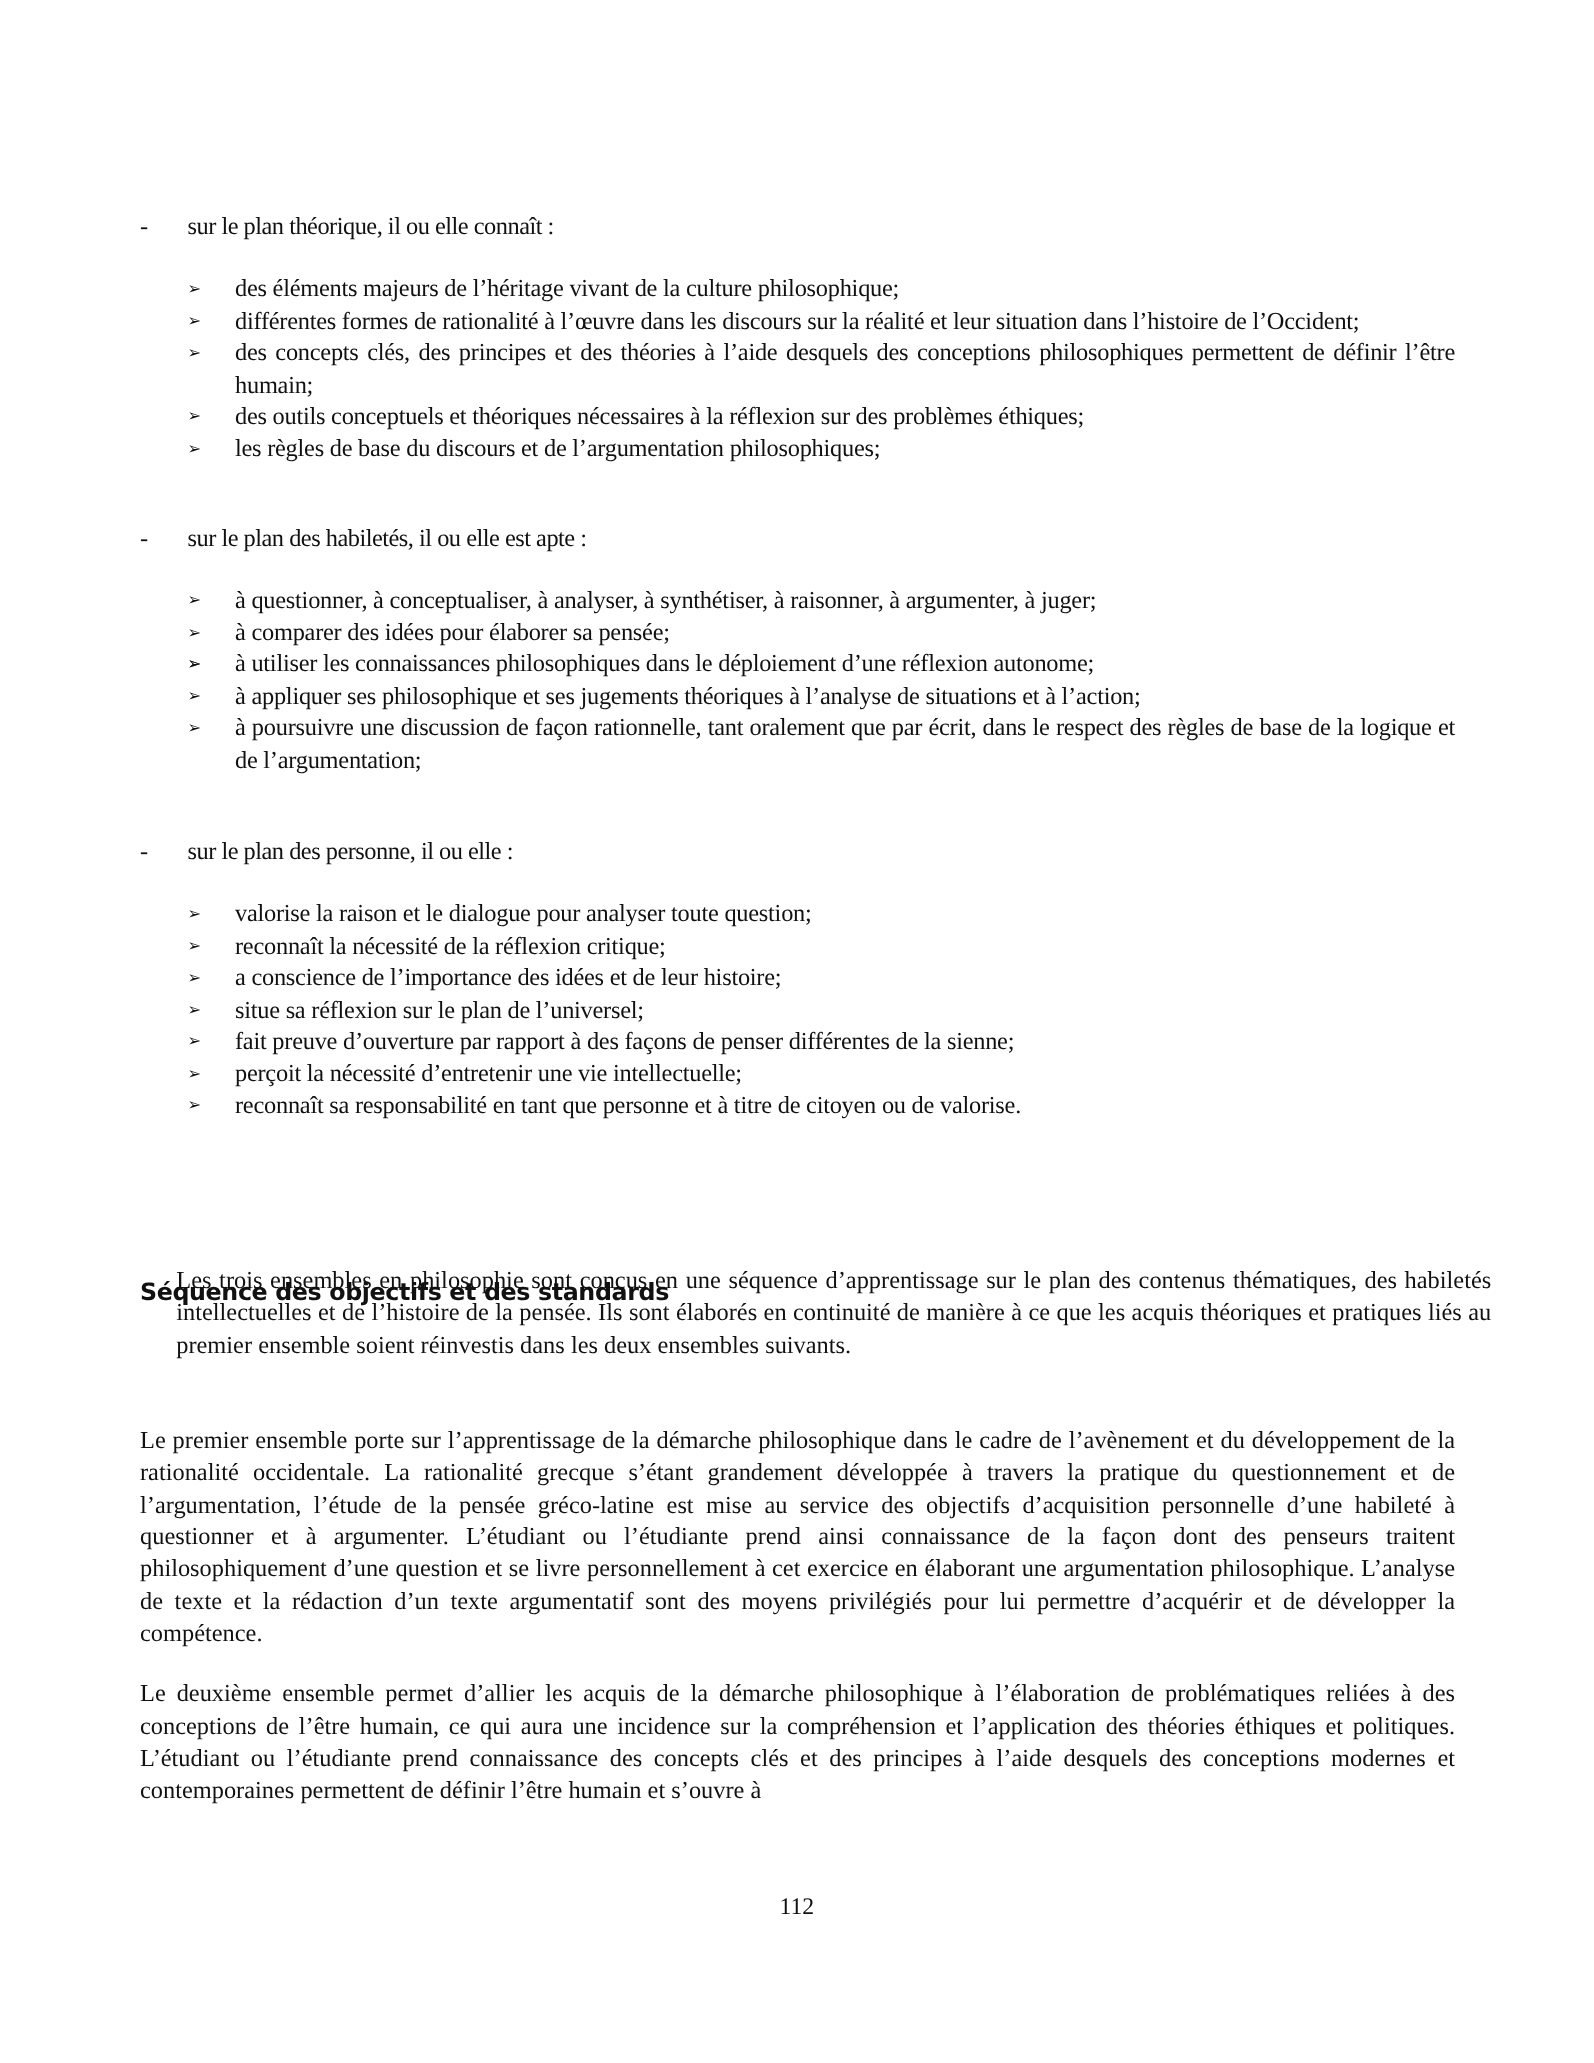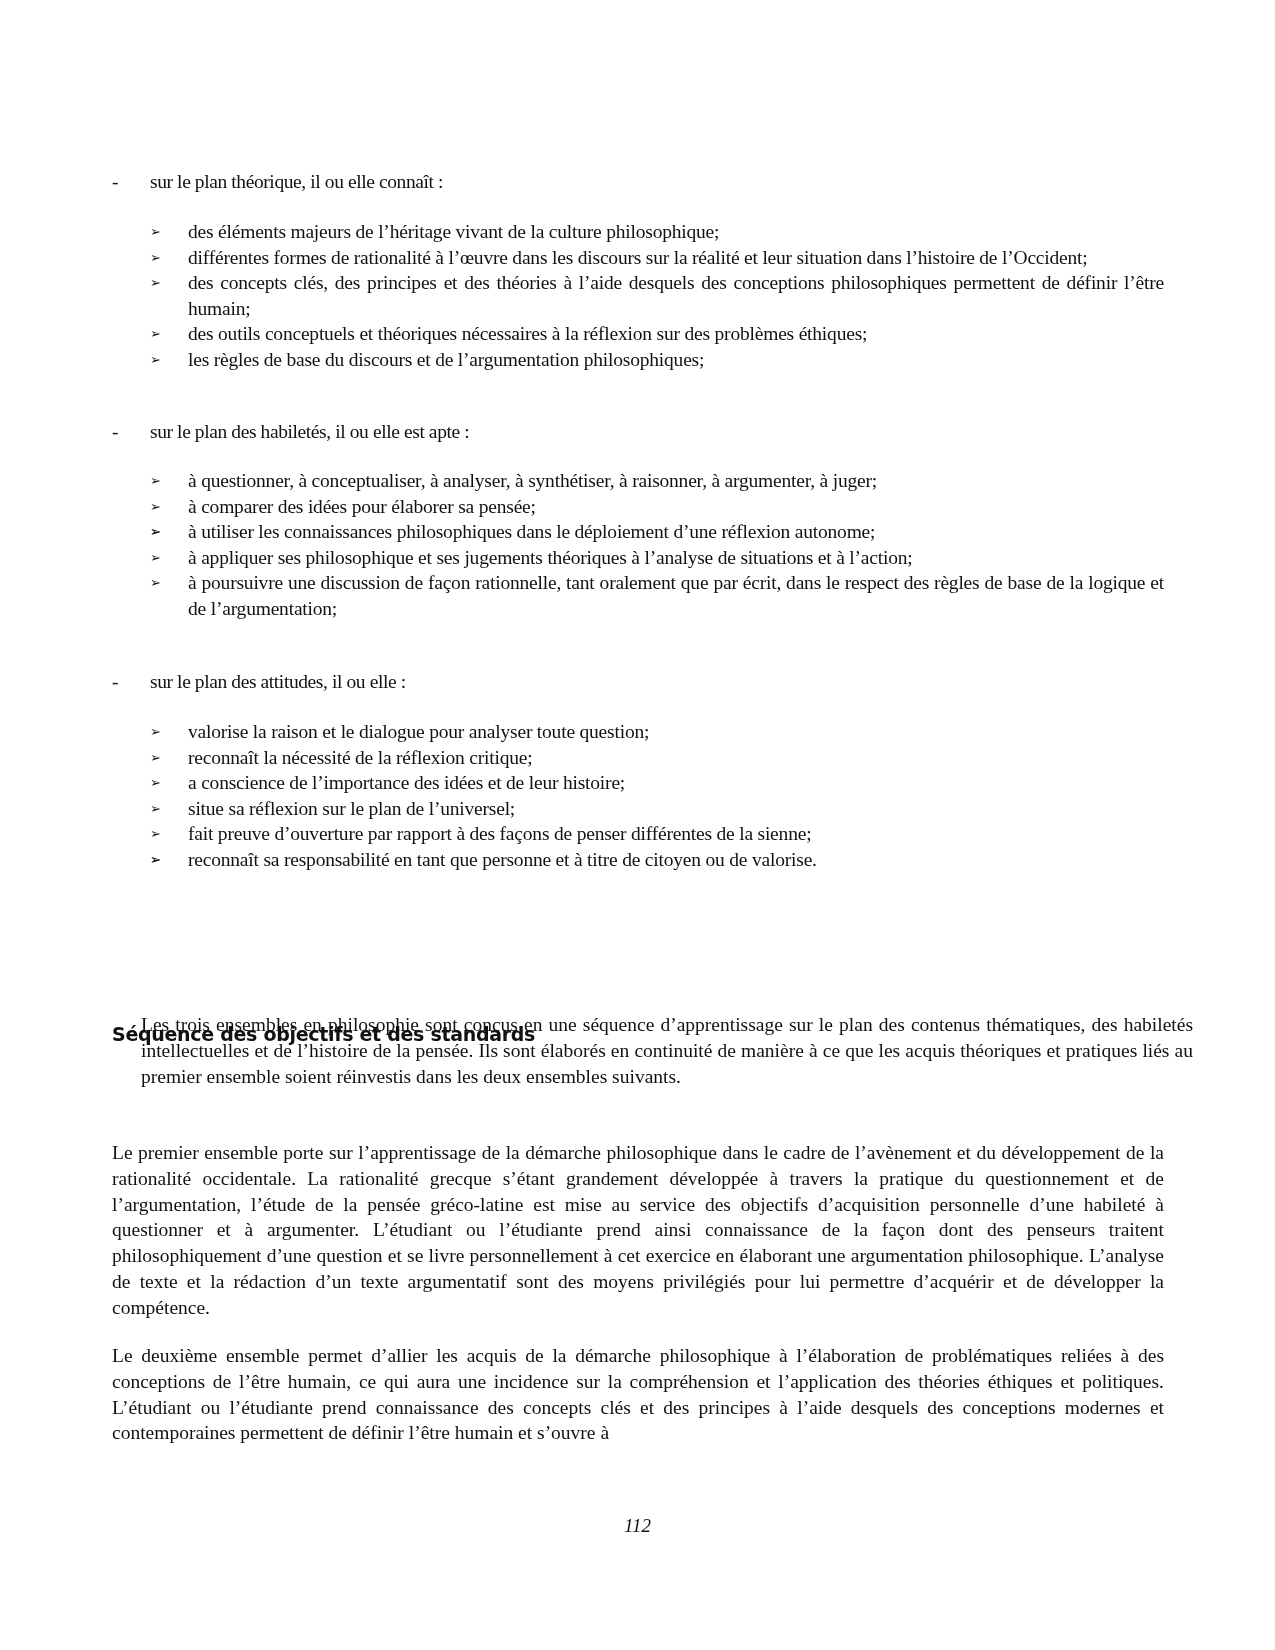--- a/index.html
+++ b/index.html
@@ -6,21 +6,21 @@
     body { width: 1275px; height: 1650px; position: relative; overflow: hidden; color: #111; font-family: "Liberation Serif", serif; }
     .page { position: absolute; left: 0; top: 0; width: 1275px; height: 1650px; }
     .dash-item { position: absolute; left: 112px; font-size: 19.5px; line-height: 24px; letter-spacing: -0.4px; }
     .dash-item .dash { position: absolute; left: 0; width: 20px; }
     .dash-item .txt { position: absolute; left: 38px; white-space: nowrap; text-align: right; }
     ul.bullets { position: absolute; left: 150px; width: 1014px; margin: 0; padding: 0; list-style: none; }
     ul.bullets li { position: relative; padding-left: 38px; font-size: 19.5px; line-height: 25.5px; text-align: justify; letter-spacing: -0.2px; }
     ul.bullets li .arrow { position: absolute; left: 0; top: 0; font-size: 13px; font-family: "DejaVu Sans", sans-serif; }
     .heading { position: absolute; left: 112px; top: 1023px; font-family: "DejaVu Sans", sans-serif; font-weight: bold; font-size: 19px; letter-spacing: -0.3px; }
     .para { position: absolute; left: 112px; width: 1052px; font-size: 19.5px; line-height: 25.8px; text-align: justify; margin: 0; }
-    .pageno { position: absolute; left: 0; width: 1275px; top: 1515px; text-align: center; font-size: 19px; font-style: italic; }
+    .pageno { position: absolute; left: 0; width: 1275px; top: 1515px; text-align: center; font-size: 19px; }
   </style>
 </head>
 <body>
 
 <div class="page">
 
   <div class="dash-item" style="top:170px;">
     <span class="dash">-</span>
     <span class="txt">sur le plan théorique, il ou elle connaît :</span>
   </div>
@@ -40,29 +40,29 @@
     <li><span class="arrow">➢</span><span>à questionner, à conceptualiser, à analyser, à synthétiser, à raisonner, à argumenter, à juger;</span></li>
     <li><span class="arrow">➢</span><span>à comparer des idées pour élaborer sa pensée;</span></li>
     <li><span class="arrow">➢</span></li>
     <li><span class="arrow">➢</span><span>à utiliser les connaissances philosophiques dans le déploiement d’une réflexion autonome;</span></li>
     <li><span class="arrow">➢</span><span>à appliquer ses philosophique et ses jugements théoriques à l’analyse de situations et à l’action;</span></li>
     <li><span class="arrow">➢</span><span>à poursuivre une discussion de façon rationnelle, tant oralement que par écrit, dans le respect des règles de base de la logique et de l’argumentation;</span></li>
   </ul>
 
   <div class="dash-item" style="top:670px;">
     <span class="dash">-</span>
-    <span class="txt">sur le plan des attitudes, il ou elle :</span>
+    <span class="txt">sur le plan des personne, il ou elle :</span>
   </div>
   <ul class="bullets" style="top:719px;">
     <li><span class="arrow">➢</span><span>valorise la raison et le dialogue pour analyser toute question;</span></li>
     <li><span class="arrow">➢</span><span>reconnaît la nécessité de la réflexion critique;</span></li>
     <li><span class="arrow">➢</span><span>a conscience de l’importance des idées et de leur histoire;</span></li>
     <li><span class="arrow">➢</span><span>situe sa réflexion sur le plan de l’universel;</span></li>
     <li><span class="arrow">➢</span><span>fait preuve d’ouverture par rapport à des façons de penser différentes de la sienne;</span></li>
-    <li><span class="arrow">➢</span></li>
+    <li><span class="arrow">➢</span><span>perçoit la nécessité d’entretenir une vie intellectuelle;</span></li>
     <li><span class="arrow">➢</span><span>reconnaît sa responsabilité en tant que personne et à titre de citoyen ou de valorise.</span></li>
   </ul>
 
   <div class="heading">Séquence des objectifs et des standards</div>
 
   <p class="para" style="top:1012px;margin-left:29px;">Les trois ensembles en philosophie sont conçus en une séquence d’apprentissage sur le plan des contenus thématiques, des habiletés intellectuelles et de l’histoire de la pensée. Ils sont élaborés en continuité de manière à ce que les acquis théoriques et pratiques liés au premier ensemble soient réinvestis dans les deux ensembles suivants.</p>
   <p class="para" style="top:1140px;">Le premier ensemble porte sur l’apprentissage de la démarche philosophique dans le cadre de l’avènement et du développement de la rationalité occidentale. La rationalité grecque s’étant grandement développée à travers la pratique du questionnement et de l’argumentation, l’étude de la pensée gréco-latine est mise au service des objectifs d’acquisition personnelle d’une habileté à questionner et à argumenter. L’étudiant ou l’étudiante prend ainsi connaissance de la façon dont des penseurs traitent philosophiquement d’une question et se livre personnellement à cet exercice en élaborant une argumentation philosophique. L’analyse de texte et la rédaction d’un texte argumentatif sont des moyens privilégiés pour lui permettre d’acquérir et de développer la compétence.</p>
   <p class="para" style="top:1343px;">Le deuxième ensemble permet d’allier les acquis de la démarche philosophique à l’élaboration de problématiques reliées à des conceptions de l’être humain, ce qui aura une incidence sur la compréhension et l’application des théories éthiques et politiques. L’étudiant ou l’étudiante prend connaissance des concepts clés et des principes à l’aide desquels des conceptions modernes et contemporaines permettent de définir l’être humain et s’ouvre à</p>
 
   <div class="pageno">112</div>

